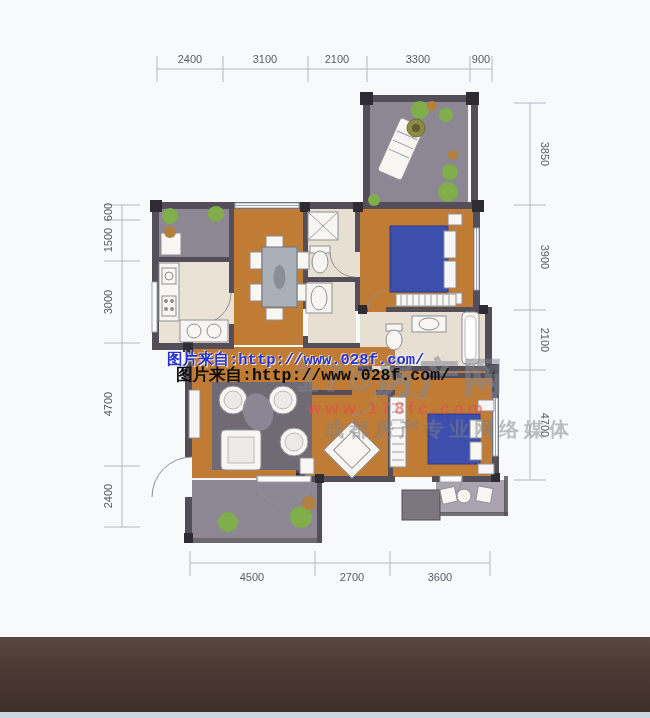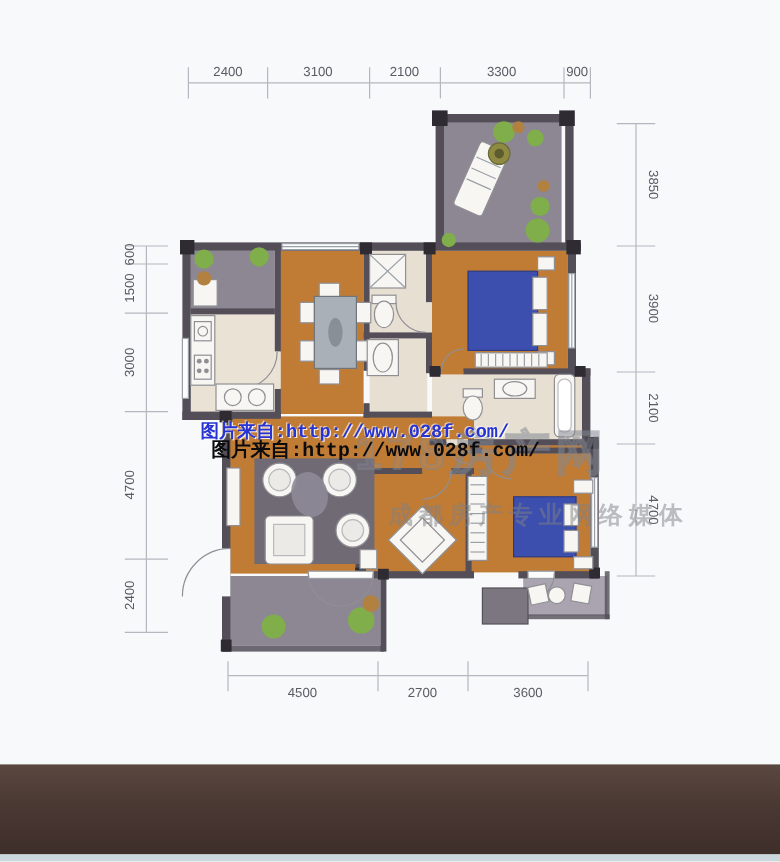--- a/index.html
+++ b/index.html
@@ -316,20 +316,21 @@
         <line class="dimline" x1="390" y1="551" x2="390" y2="576"></line>
         <line class="dimline" x1="490" y1="551" x2="490" y2="576"></line>
         <text class="dimtext" x="252" y="581" text-anchor="middle">4500</text>
         <text class="dimtext" x="352" y="581" text-anchor="middle">2700</text>
         <text class="dimtext" x="440" y="581" text-anchor="middle">3600</text>
       </g>
     </svg>
 
     
     <div class="wm wm-logo-faint">178房产网</div>
+    <div class="wm wm-url-faint">www.178fc.com</div>
     <div class="wm wm-slogan-faint">成都房产专业网络媒体</div>
     <div class="wm wm-blue">图片来自:http://www.028f.com/</div>
     <div class="wm wm-black">图片来自:http://www.028f.com/</div>
   </div>
 
   <div class="footer-bar">
     
 
     
     

